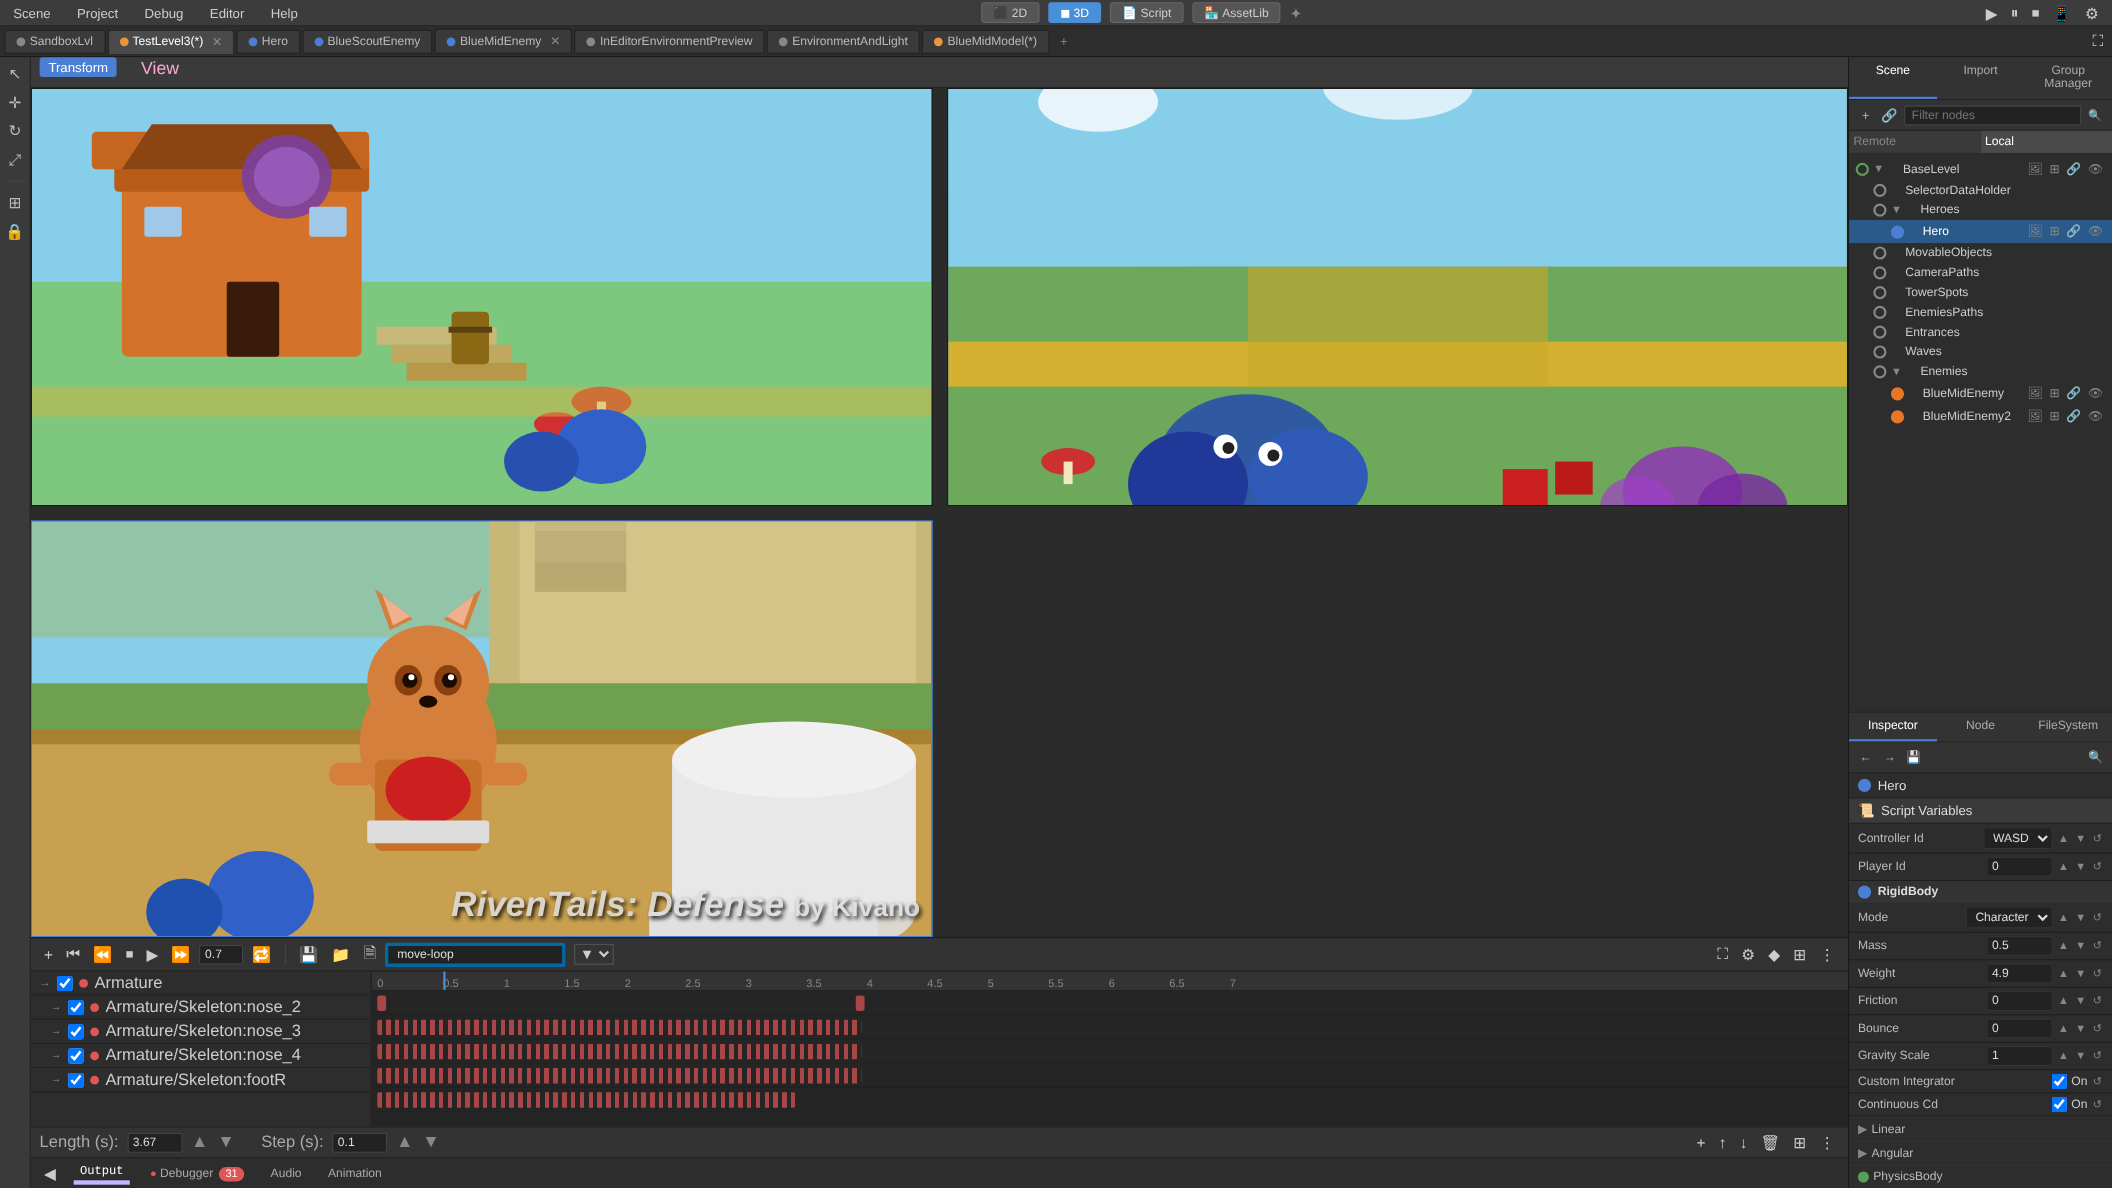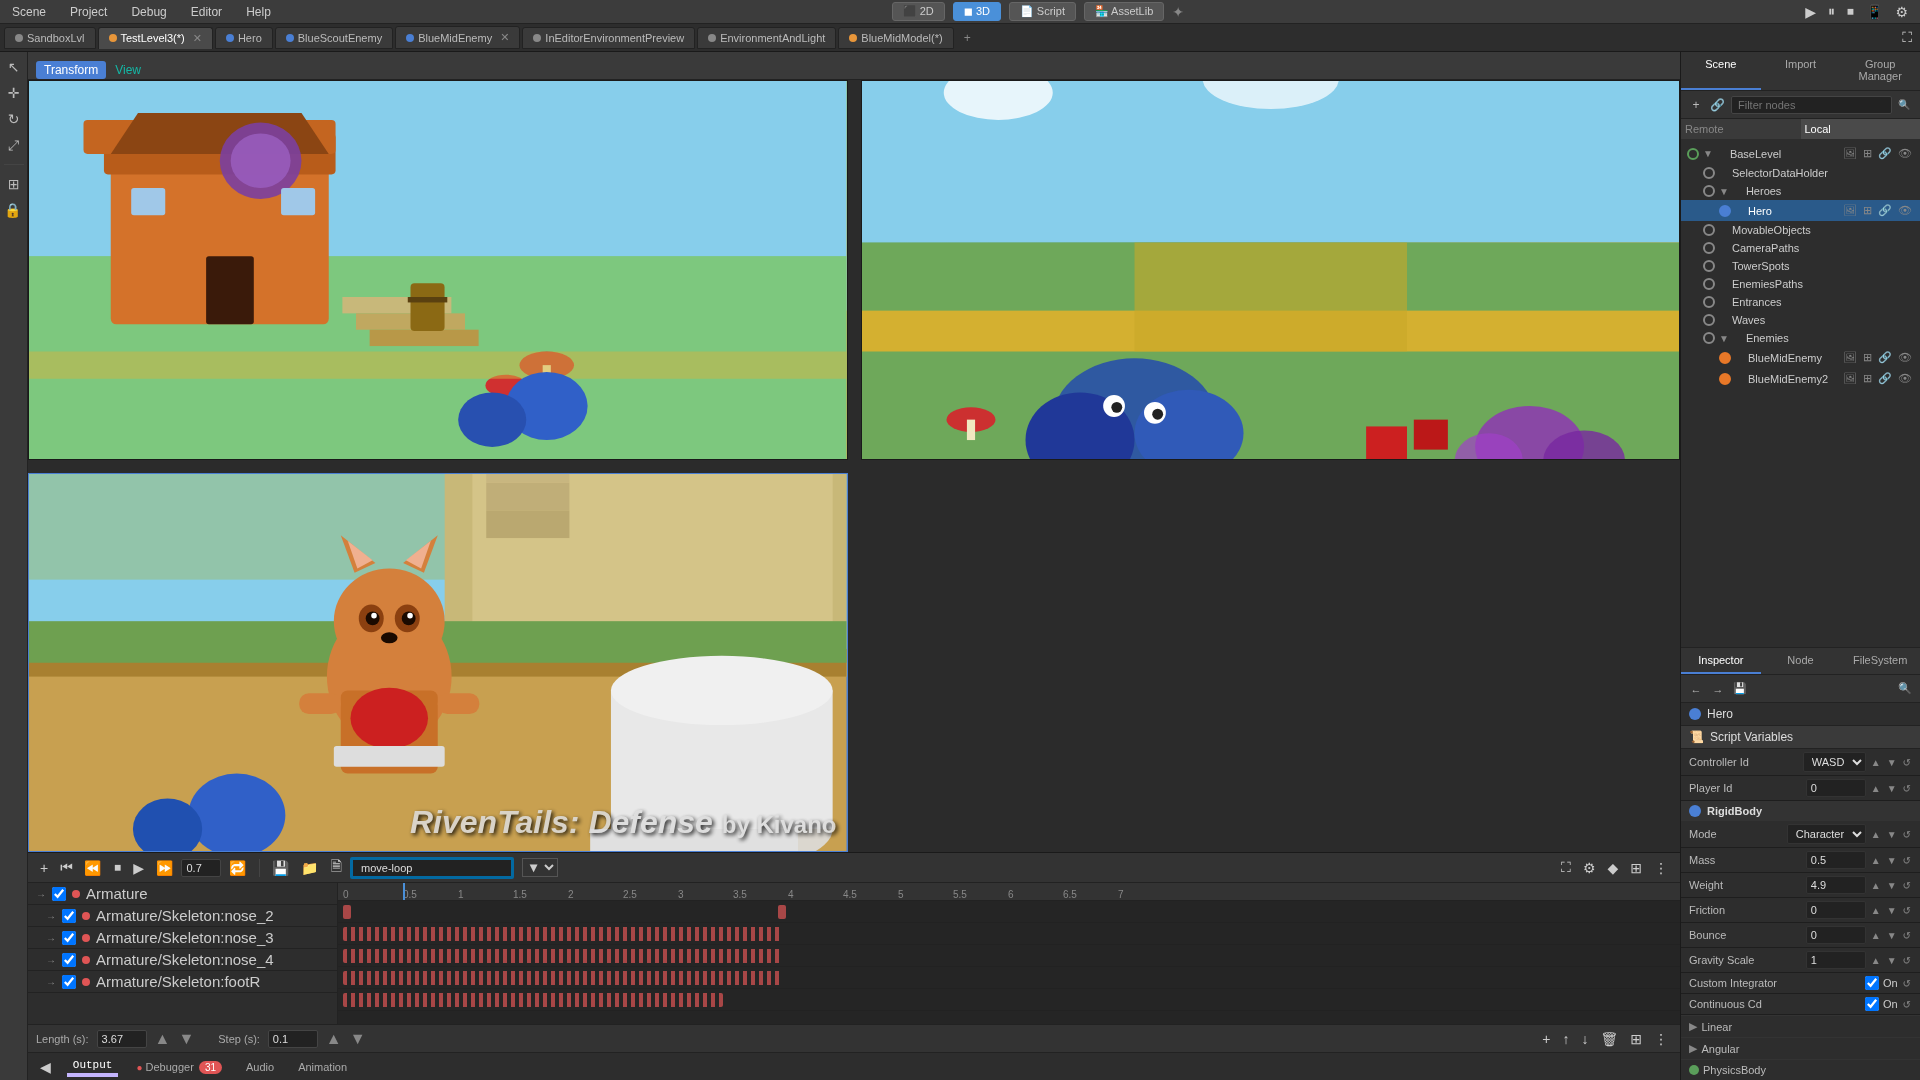--- a/index.html
+++ b/index.html
@@ -28,22 +28,22 @@
     .main-layout { display: flex; height: calc(1080px - 24px - 28px); }
 
     
     .left-toolbar { width: 28px; background: #3a3a3a; display: flex; flex-direction: column; align-items: center; padding: 4px 0; gap: 4px; border-right: 1px solid #222; }
     .tool-btn { width: 22px; height: 22px; background: none; border: none; color: #bbb; cursor: pointer; display: flex; align-items: center; justify-content: center; font-size: 14px; border-radius: 2px; }
 
     
     .center-area { flex: 1; display: flex; flex-direction: column; }
 
     
-    .viewport-toolbar { display: flex; align-items: flex-end; background: #3a3a3a; height: 28px; border-bottom: 1px solid #222; padding: 0 8px; gap: 3px; }
-    .toolbar-btn { background: none; border: none; color: #14b8a6; cursor: pointer; font-size: 12px; padding: 2px 6px; }
+    .viewport-toolbar { display: flex; align-items: flex-start; background: #3a3a3a; height: 28px; border-bottom: 1px solid #222; padding: 0 8px; gap: 16px; }
+    .toolbar-btn { background: none; border: none; color: #f9a8d4; cursor: pointer; font-size: 16px; padding: 2px 6px; }
     .transform-btn { background: #4a7fd4; color: #fff; border: none; padding: 2px 8px; border-radius: 3px; cursor: pointer; font-size: 12px; }
 
     
     .viewport-grid { display: grid; grid-template-columns: 1fr 1fr; grid-template-rows: 1fr 1fr; flex: 1; gap: 13px; overflow: hidden; }
     .viewport { position: relative; overflow: hidden; border: 1px solid #1a1a1a; }
 
     
     .vp-topleft { background: linear-gradient(135deg, #6bb5d4 0%, #7dc87e 60%, #d4a847 100%); }
     .vp-bottomleft { background: linear-gradient(135deg, #87ceeb 0%, #5a9e6e 40%, #d4a847 80%); }
     .vp-right { background: linear-gradient(135deg, #87ceeb 0%, #7dc87e 40%, #c8a050 80%); }
@@ -68,21 +68,21 @@
 
     .anim-keyframes { flex: 1; background: #252525; position: relative; overflow: hidden; }
     .timeline-ruler { height: 18px; background: #333; display: flex; align-items: center; border-bottom: 1px solid #222; position: relative; }
     .ruler-tick { position: absolute; bottom: 0; color: #888; font-size: 10px; }
     .timeline-tracks { position: relative; }
     .keyframe-row { height: 22px; position: relative; border-bottom: 1px solid #222; }
     .keyframe-dots { position: absolute; top: 4px; height: 14px; background: #e05555; opacity: 0.7; border-radius: 2px; }
     .playhead { position: absolute; top: 0; bottom: 0; width: 2px; background: #4a90d9; z-index: 10; }
 
     .anim-bottom { display: flex; align-items: center; background: #333; height: 28px; padding: 0 8px; gap: 8px; border-top: 1px solid #222; }
-    .len-label { font-size: 11px; color: #aaa; }
+    .len-label { font-size: 15px; color: #aaa; }
     .len-input { background: #222; border: 1px solid #444; color: #ddd; width: 50px; padding: 2px 4px; font-size: 11px; border-radius: 2px; }
     .anim-icons { display: flex; gap: 4px; margin-left: auto; }
 
     
     .output-bar { height: 28px; background: #2d2d2d; display: flex; align-items: center; padding: 0 8px; gap: 12px; border-top: 1px solid #222; }
     .output-tab { font-size: 11px; color: #aaa; cursor: pointer; padding: 2px 6px; }
     .output-tab.active { color: #fff; border-bottom: 4px solid #c4b5fd; font-family: Liberation Mono, monospace; }
     .debugger-badge { background: #e05555; color: #fff; border-radius: 10px; padding: 1px 6px; font-size: 10px; margin-left: 2px; }
 
     

